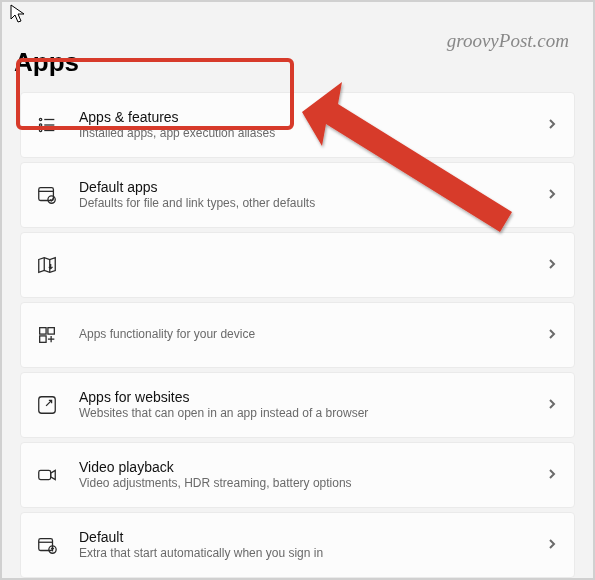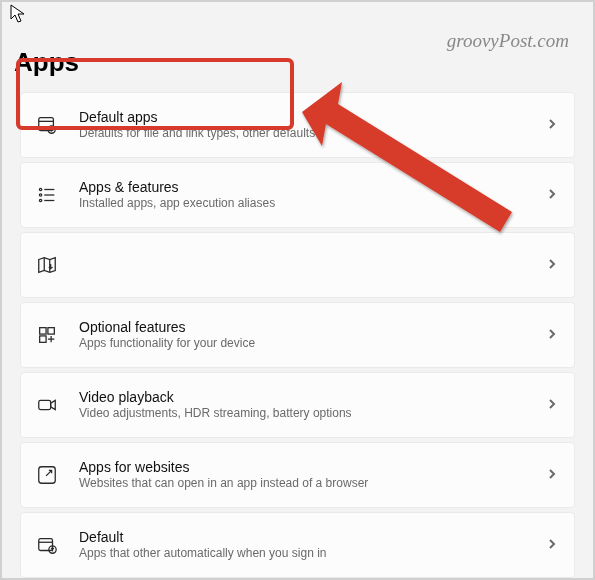--- a/index.html
+++ b/index.html
@@ -115,40 +115,20 @@
 <div class="header">
   <h1 class="page-title">Apps</h1>
   <div class="watermark">groovyPost.com</div>
 </div>
 
 <div class="items">
 
   <div class="item">
     <span class="item-icon">
       <svg viewBox="0 0 24 24">
-          <rect x="3" y="4" width="16" height="14" rx="2"></rect>
-          <line x1="3" y1="8" x2="19" y2="8"></line>
-          <circle cx="17" cy="17" r="4"></circle>
-          <polyline points="15.5,17 17,18.3 19,15.5"></polyline>
-        </svg>
-    </span>
-    <div class="item-text">
-      <span class="item-title">Default apps</span>
-      <span class="item-subtitle">Defaults for file and link types, other defaults</span>
-    </div>
-    <span class="chevron">
-      <svg viewBox="0 0 12 12">
-          <polyline points="4,2 8,6 4,10"></polyline>
-        </svg>
-    </span>
-  </div>
-
-  <div class="item">
-    <span class="item-icon">
-      <svg viewBox="0 0 24 24">
           <circle cx="5" cy="6" r="1.3"></circle>
           <line x1="9" y1="6" x2="20" y2="6"></line>
           <circle cx="5" cy="12" r="1.3"></circle>
           <line x1="9" y1="12" x2="20" y2="12"></line>
           <circle cx="5" cy="18" r="1.3"></circle>
           <line x1="9" y1="18" x2="20" y2="18"></line>
         </svg>
     </span>
     <div class="item-text">
       <span class="item-title">Apps &amp; features</span>
@@ -157,20 +137,40 @@
     <span class="chevron">
       <svg viewBox="0 0 12 12">
           <polyline points="4,2 8,6 4,10"></polyline>
         </svg>
     </span>
   </div>
 
   <div class="item">
     <span class="item-icon">
       <svg viewBox="0 0 24 24">
+          <rect x="3" y="4" width="16" height="14" rx="2"></rect>
+          <line x1="3" y1="8" x2="19" y2="8"></line>
+          <circle cx="17" cy="17" r="4"></circle>
+          <polyline points="15.5,17 17,18.3 19,15.5"></polyline>
+        </svg>
+    </span>
+    <div class="item-text">
+      <span class="item-title">Default apps</span>
+      <span class="item-subtitle">Defaults for file and link types, other defaults</span>
+    </div>
+    <span class="chevron">
+      <svg viewBox="0 0 12 12">
+          <polyline points="4,2 8,6 4,10"></polyline>
+        </svg>
+    </span>
+  </div>
+
+  <div class="item">
+    <span class="item-icon">
+      <svg viewBox="0 0 24 24">
           <polygon points="3,6 9,4 15,6 21,4 21,18 15,20 9,18 3,20"></polygon>
           <line x1="9" y1="4" x2="9" y2="18"></line>
           <line x1="15" y1="6" x2="15" y2="20"></line>
           <line x1="16" y1="11" x2="16" y2="16"></line>
           <polyline points="14,14 16,16 18,14"></polyline>
         </svg>
     </span>
     <div class="item-text">
     </div>
     <span class="chevron">
@@ -184,80 +184,79 @@
     <span class="item-icon">
       <svg viewBox="0 0 24 24">
           <rect x="4" y="4" width="7" height="7"></rect>
           <rect x="13" y="4" width="7" height="7"></rect>
           <rect x="4" y="13" width="7" height="7"></rect>
           <line x1="16.5" y1="13" x2="16.5" y2="20"></line>
           <line x1="13" y1="16.5" x2="20" y2="16.5"></line>
         </svg>
     </span>
     <div class="item-text">
-      <span class="item-title">Optional features</span>
       <span class="item-subtitle">Apps functionality for your device</span>
-    </div>
-    <span class="chevron">
-      <svg viewBox="0 0 12 12">
-          <polyline points="4,2 8,6 4,10"></polyline>
-        </svg>
-    </span>
-  </div>
-
-  <div class="item">
-    <span class="item-icon">
-      <svg viewBox="0 0 24 24">
-          <rect x="3" y="7" width="13" height="10" rx="2"></rect>
-          <polygon points="16,10 21,7 21,17 16,14"></polygon>
-        </svg>
-    </span>
-    <div class="item-text">
-      <span class="item-title">Video playback</span>
-      <span class="item-subtitle">Video adjustments, HDR streaming, battery options</span>
     </div>
     <span class="chevron">
       <svg viewBox="0 0 12 12">
           <polyline points="4,2 8,6 4,10"></polyline>
         </svg>
     </span>
   </div>
 
   <div class="item">
     <span class="item-icon">
       <svg viewBox="0 0 24 24">
           <rect x="3" y="3" width="18" height="18" rx="3"></rect>
           <polyline points="14,7 17,7 17,10"></polyline>
           <line x1="17" y1="7" x2="11" y2="13"></line>
         </svg>
     </span>
     <div class="item-text">
       <span class="item-title">Apps for websites</span>
       <span class="item-subtitle">Websites that can open in an app instead of a browser</span>
+    </div>
+    <span class="chevron">
+      <svg viewBox="0 0 12 12">
+          <polyline points="4,2 8,6 4,10"></polyline>
+        </svg>
+    </span>
+  </div>
+
+  <div class="item">
+    <span class="item-icon">
+      <svg viewBox="0 0 24 24">
+          <rect x="3" y="7" width="13" height="10" rx="2"></rect>
+          <polygon points="16,10 21,7 21,17 16,14"></polygon>
+        </svg>
+    </span>
+    <div class="item-text">
+      <span class="item-title">Video playback</span>
+      <span class="item-subtitle">Video adjustments, HDR streaming, battery options</span>
     </div>
     <span class="chevron">
       <svg viewBox="0 0 12 12">
           <polyline points="4,2 8,6 4,10"></polyline>
         </svg>
     </span>
   </div>
 
   <div class="item">
     <span class="item-icon">
       <svg viewBox="0 0 24 24">
           <rect x="3" y="5" width="15" height="13" rx="2"></rect>
           <line x1="3" y1="9" x2="18" y2="9"></line>
           <circle cx="18" cy="17" r="4"></circle>
           <line x1="18" y1="19" x2="18" y2="15"></line>
           <polyline points="16.5,16.3 18,15 19.5,16.3"></polyline>
         </svg>
     </span>
     <div class="item-text">
       <span class="item-title">Default</span>
-      <span class="item-subtitle">Apps that other automatically when you sign in</span>
+      <span class="item-subtitle">Extra that start automatically when you sign in</span>
     </div>
     <span class="chevron">
       <svg viewBox="0 0 12 12">
           <polyline points="4,2 8,6 4,10"></polyline>
         </svg>
     </span>
   </div>
 
 </div>
 

